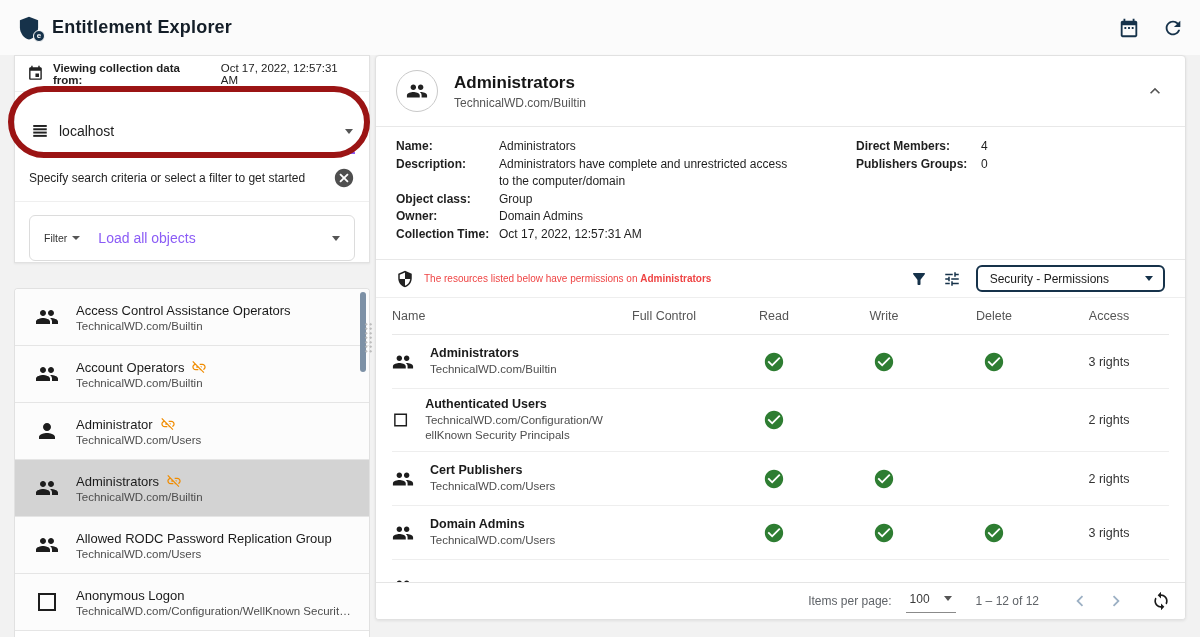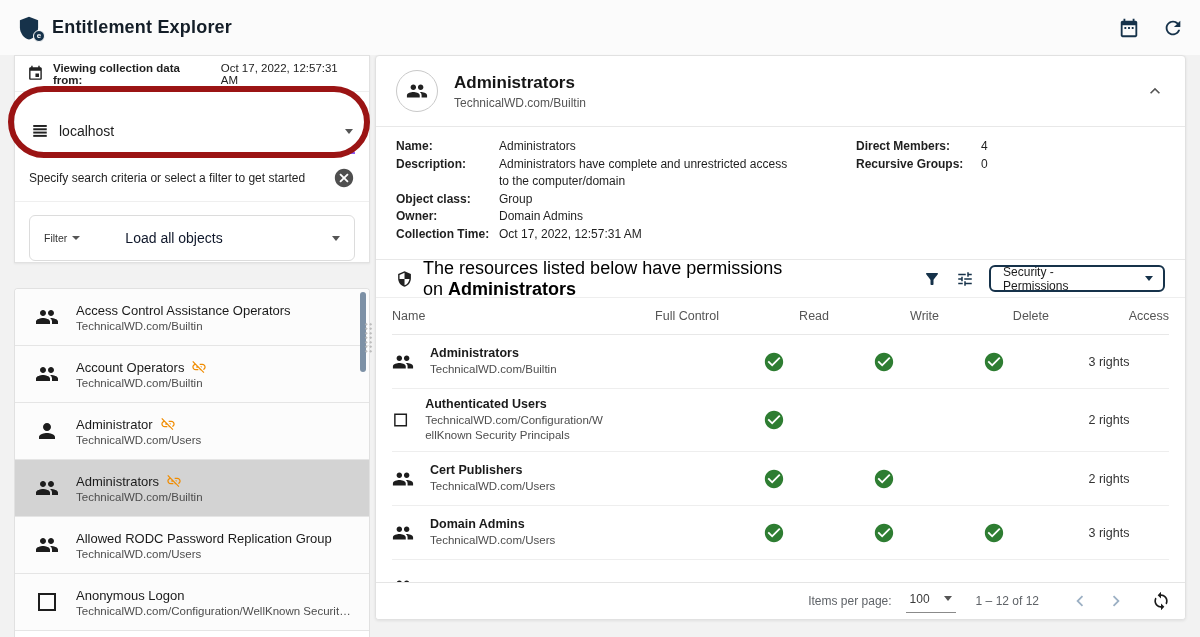--- a/index.html
+++ b/index.html
@@ -33,21 +33,21 @@
   .server-inner { flex:1; display:flex; align-items:center; gap:10px; padding:0 2px 12px 2px; border-bottom:2px solid #8b5cf6; }
   .server-inner .val { font-size:14px; color:#1c1c1c; }
   .caret-down { width:0; height:0; border-left:4.5px solid transparent; border-right:4.5px solid transparent;
                 border-top:5.5px solid #555; display:inline-block; }
   .search-hint-row { display:flex; align-items:center; justify-content:space-between; padding:13px 14px 12px 14px;
                      border-bottom:1px solid #efefef; }
   .search-hint-row .hint { font-size:12px; color:#1f1f1f; }
   .filter-box { margin:13px 14px; border:1px solid #dcdcdc; border-radius:6px; height:46px;
                 display:flex; align-items:center; padding:0 14px; cursor:pointer;justify-content:center; }
   .filter-mini { display:flex; align-items:center; gap:5px; font-size:10.5px; color:#333; margin-right:18px; }
-  .filter-val { font-size:14px; color:#0f172a;margin-left:27px; }
+  .filter-val { font-size:14px; color:#8b5cf6; }
   .filter-box .caret-down:last-child { margin-left:auto; }
 
   
   .annotation { position:absolute; left:8px; top:86px; width:362px; height:72px; border:6px solid #9b1414;
                 border-radius:38px; pointer-events:none; z-index:30; }
 
   
   .object-list { position:absolute; left:14px; top:288px; width:356px; height:349px; background:#fff;
                  border:1px solid #e1e1e1; border-bottom:none; border-radius:4px 4px 0 0; overflow:hidden; }
   .list-item { height:57px; display:flex; align-items:center; gap:17px; padding:0 14px 0 20px;
@@ -70,31 +70,31 @@
   .collapse-btn { margin-left:auto; }
   .detail-body { position:relative; border-top:1px solid #e8e8e8; padding:11px 20px 12px 20px; height:133px; }
   .field-row { display:flex; font-size:12px; line-height:17.5px; }
   .field-label { width:103px; font-weight:bold; flex:none; }
   .field-value { max-width:290px; }
   .stats { position:absolute; left:480px; top:11px; }
   .stat-row { display:flex; font-size:12px; line-height:17.5px; }
   .stat-label { width:125px; font-weight:bold; flex:none; }
 
   .resource-bar { display:flex; align-items:center; gap:10px; height:39px; padding:0 20px; border-top:1px solid #e8e8e8; border-bottom:1px solid #eee; }
-  .resource-note { font-size:18px; color:#000000; }
+  .resource-note { font-size:10px; color:#ef4444; }
   .resource-note b { font-weight:bold; }
   .resource-actions { margin-left:auto; display:flex; align-items:center; gap:15px; }
   .perm-select { border:2px solid #16324a; border-radius:6px; height:27px; display:flex; align-items:center;
                  gap:36px; padding:0 10px 0 12px; font-size:12px; color:#1c1c1c; cursor:pointer; }
   .perm-select .caret-down { border-top-color:#16324a; }
 
   .perm-table { padding:0 16px; }
   .tgrid { display:grid; grid-template-columns:minmax(0,1fr) 110px 110px 110px 110px 120px; align-items:center; }
   .perm-head { height:37px; color:#555; font-size:12.5px; border-bottom:1px solid #e8e8e8; }
-  .perm-head .cc { text-align:right; }
+  .perm-head .cc { text-align:center; }
   .perm-row { min-height:54px; border-bottom:1px solid #eee; }
   .name-cell { display:flex; align-items:center; gap:16px; padding:8px 0; }
   .nc-name { font-size:12.5px; font-weight:bold; color:#1a1a1a; }
   .nc-path { font-size:11.5px; color:#4d4d4d; margin-top:2px; max-width:235px; word-break:break-all; line-height:15px; }
   .check-cell { display:flex; justify-content:center; }
   .access-cell { text-align:center; font-size:12.5px; color:#333; }
 
   .table-footer { position:absolute; left:0; right:0; bottom:0; height:37px; background:#fff; border-top:1px solid #e5e5e5;
                   display:flex; align-items:center; justify-content:flex-end; gap:14px; padding:0 14px; color:#5f6368; font-size:12px; }
   .ipp-select { display:flex; align-items:center; gap:14px; border-bottom:1px solid #8a8a8a; padding:2px 4px 6px 4px;
@@ -291,21 +291,21 @@
       <div class="field-row">
           <span class="field-label">Collection Time:</span>
           <span class="field-value">Oct 17, 2022, 12:57:31 AM</span>
         </div>
       <div class="stats">
         <div class="stat-row">
             <span class="stat-label">Direct Members:</span>
             <span>4</span>
           </div>
         <div class="stat-row">
-            <span class="stat-label">Recursive Groups:</span>
+            <span class="stat-label">Publishers Groups:</span>
             <span>0</span>
           </div>
       </div>
     </div>
 
     <div class="resource-bar">
       <svg class="ic" viewBox="0 0 24 24" width="18" height="18">
           <path class="dark" d="M12 1 3 5v6c0 5.55 3.84 10.74 9 12 5.16-1.26 9-6.45 9-12V5l-9-4zm0 10.99h7c-.53 4.12-3.28 7.79-7 8.94V12H5V6.3l7-3.11v8.8z"></path>
         </svg>
       <span class="resource-note">

